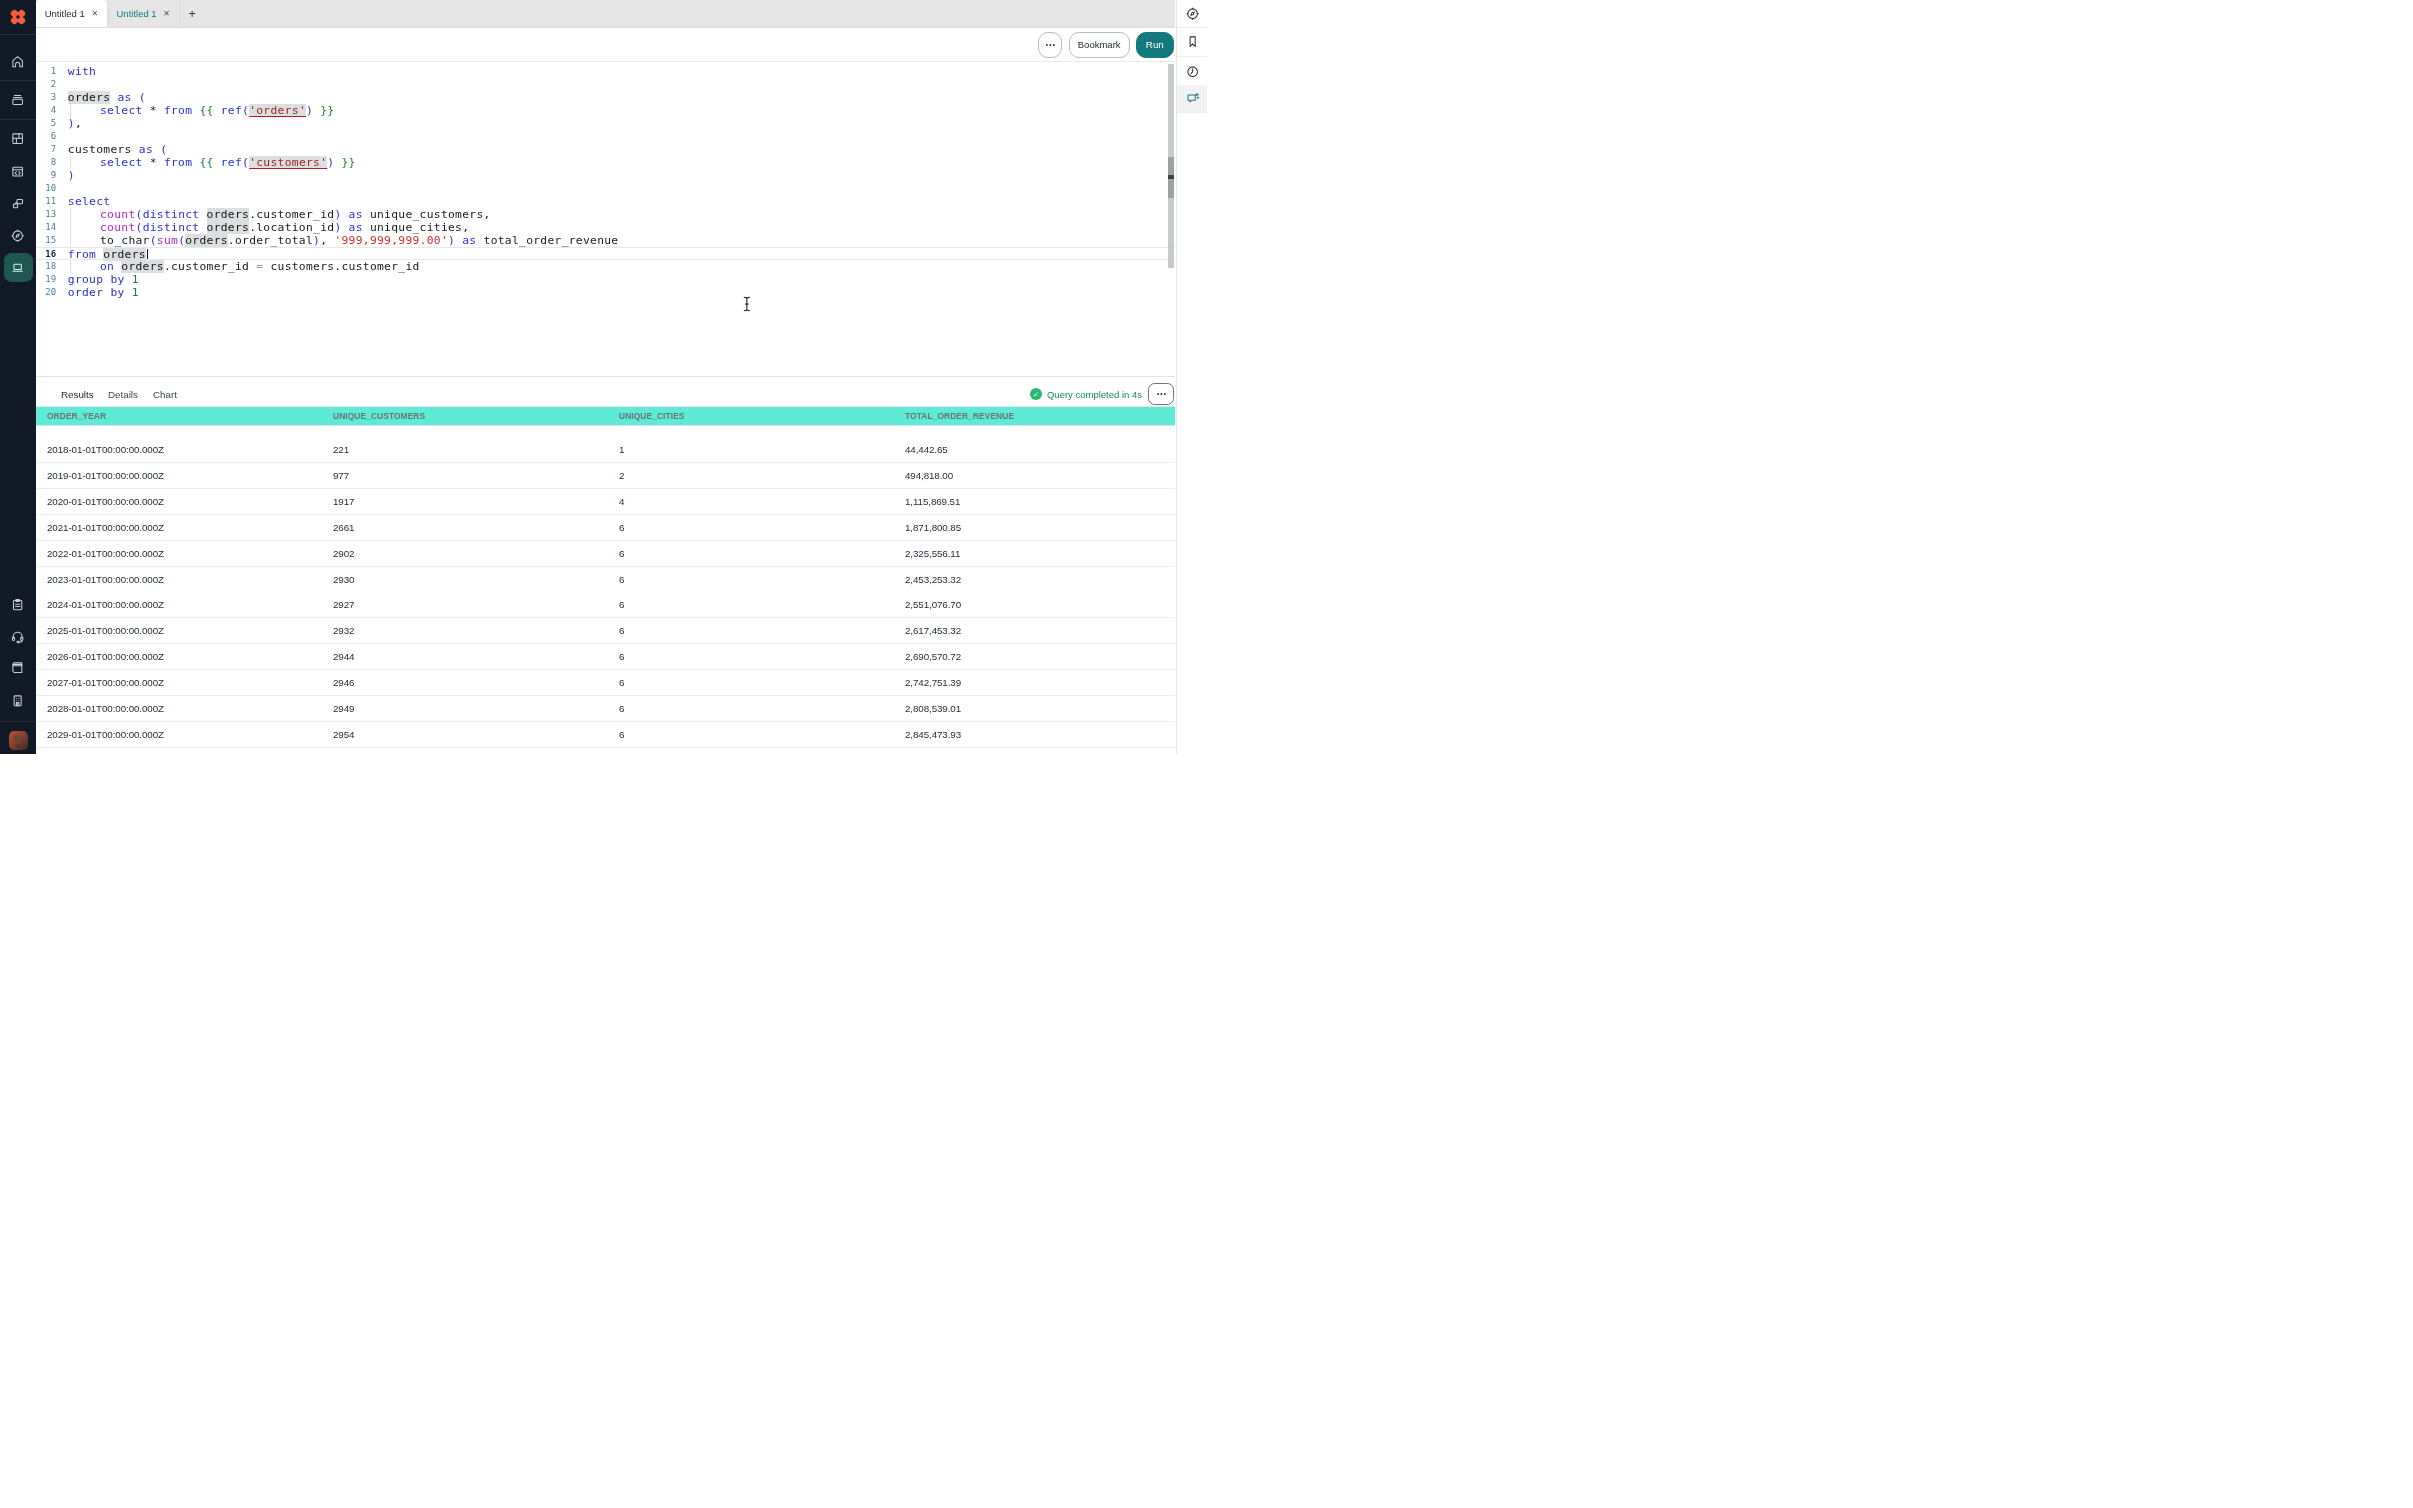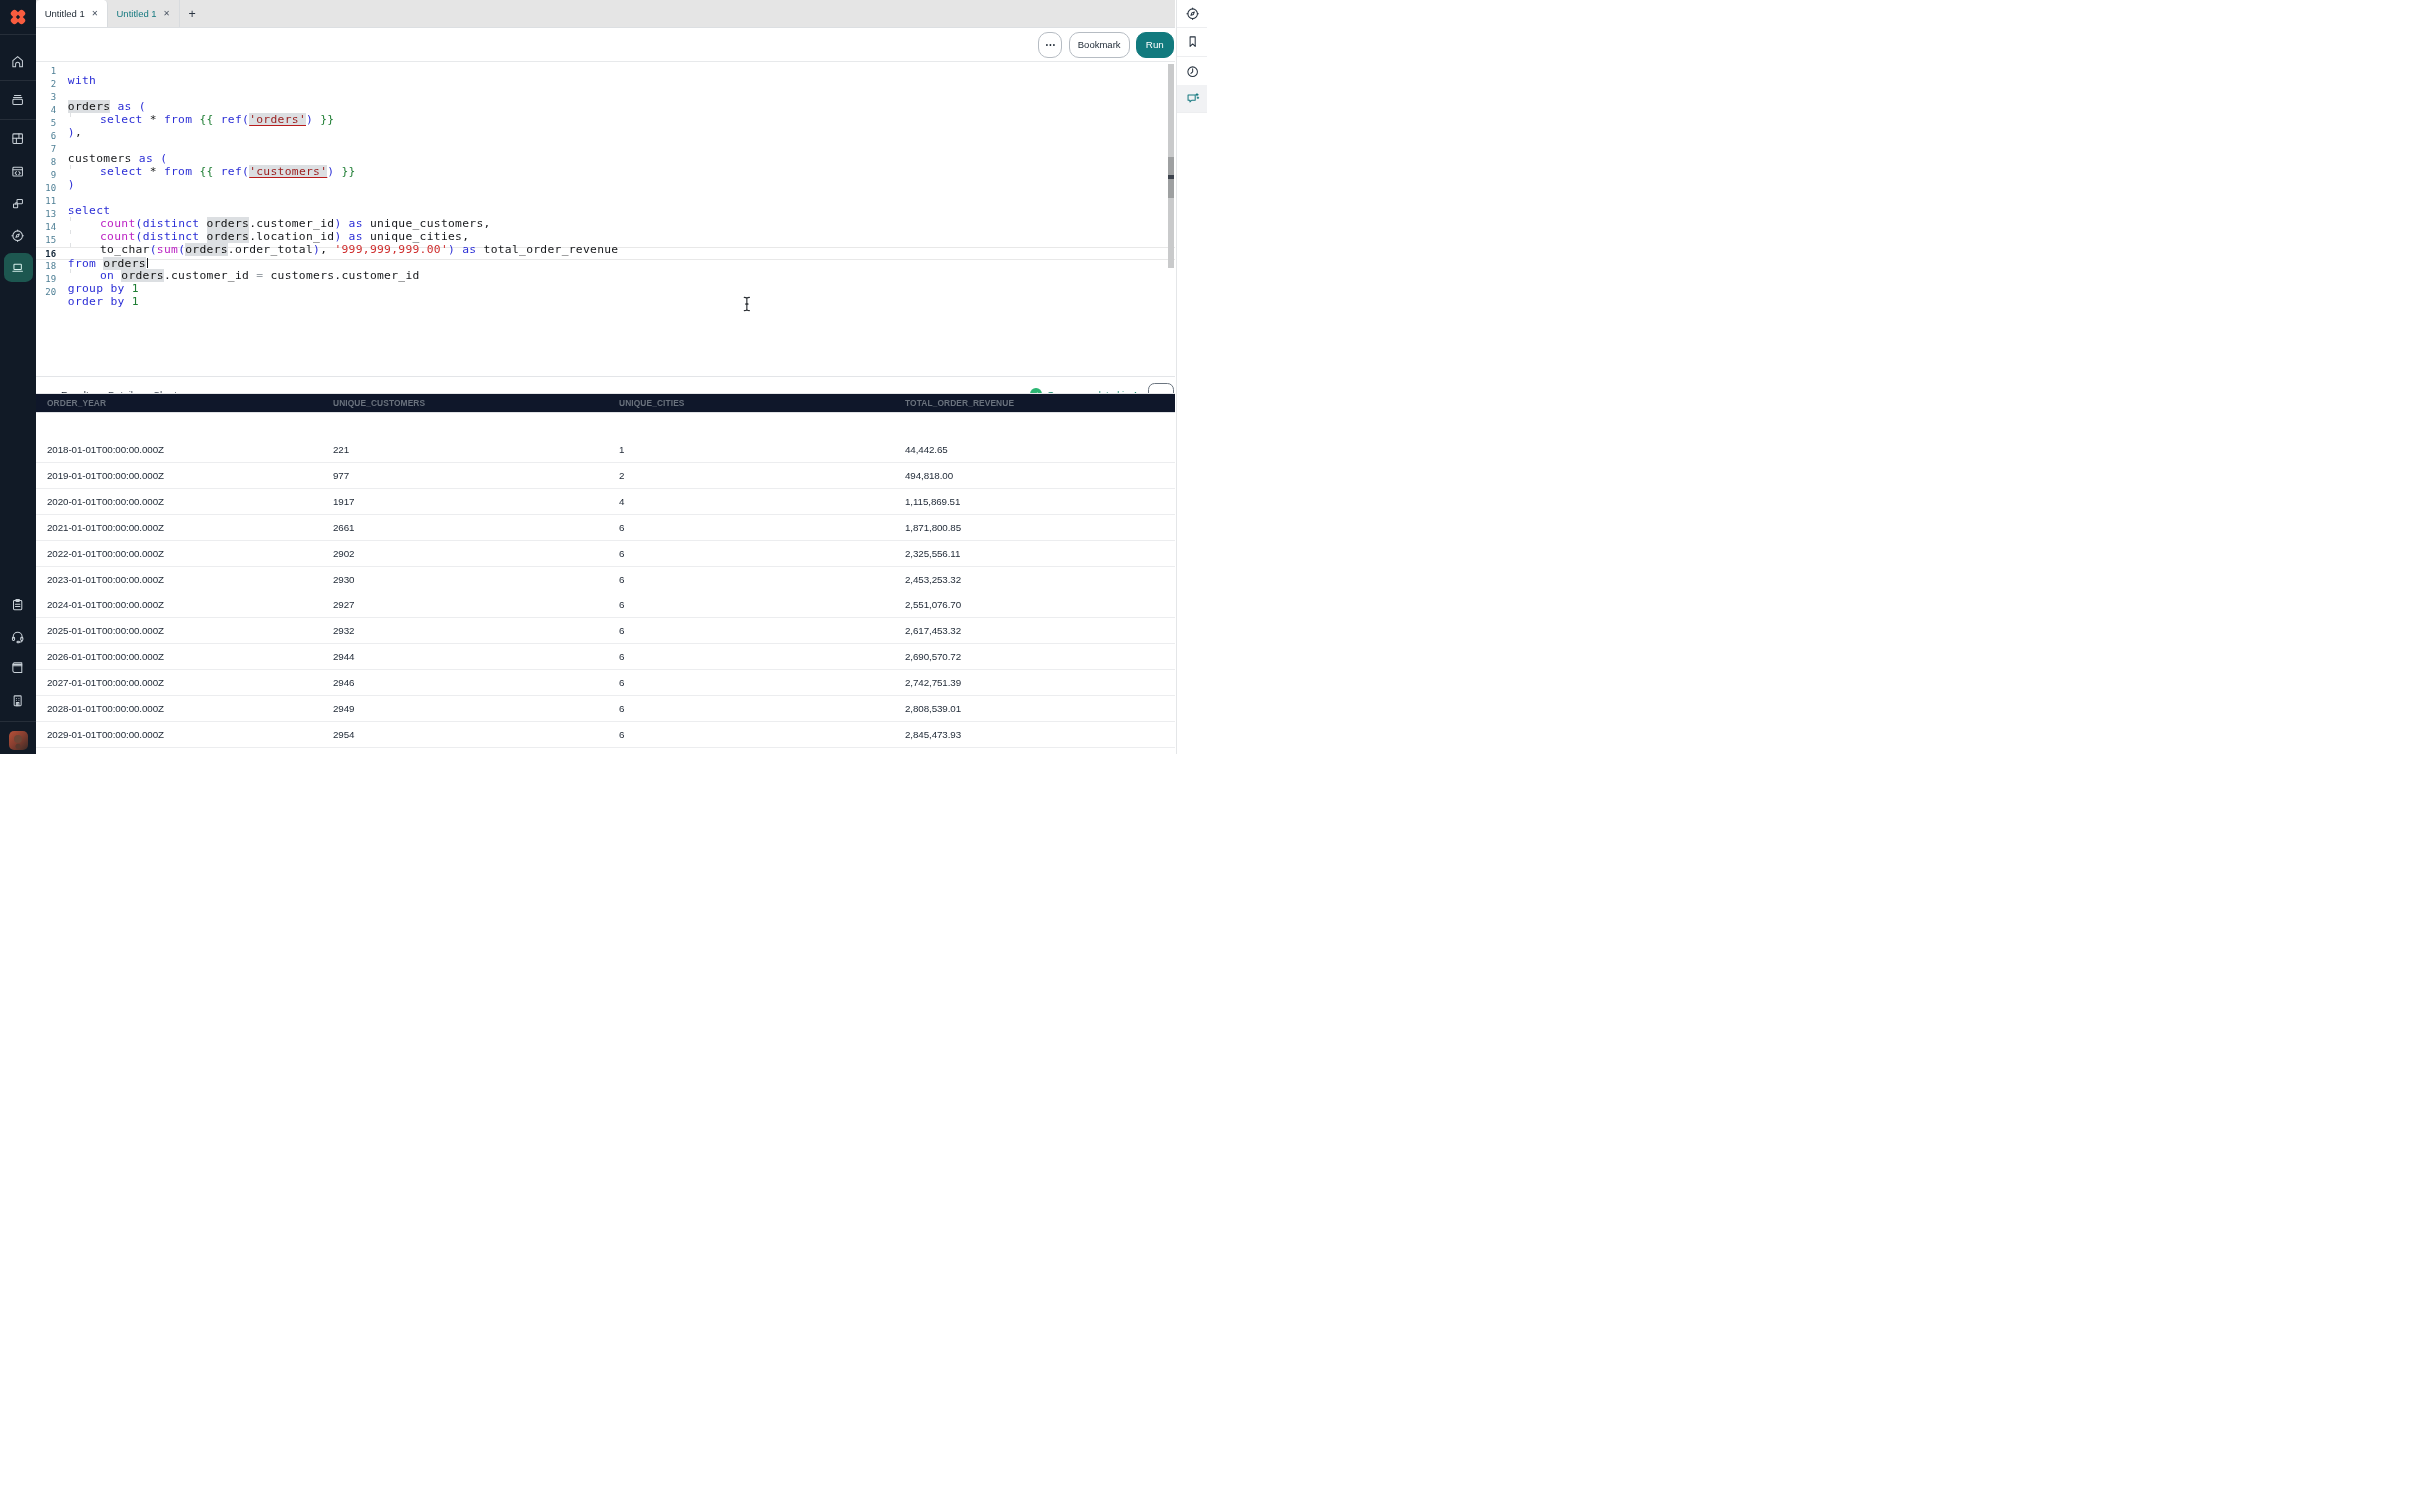--- a/index.html
+++ b/index.html
@@ -42,21 +42,21 @@
   .btn { height:26px; border:0.7px solid #B6BCC3; border-radius:10px; background:#fff; color:#1C2733; font-size:9.5px; display:flex; align-items:center; justify-content:center; font-family:Liberation Sans, sans-serif; }
   .btn.more { width:24px; font-size:6.6px; letter-spacing:1.1px; padding-left:1.5px; }
   .btn.bookmark { padding:0 8px; }
   .btn.run { background:#127A7E; border-color:#127A7E; color:#fff; padding:0 8.7px; font-size:9.8px; }
 
   
   .editor { position:absolute; top:62px; left:0; right:0; height:315px; background:#fff; border-bottom:0.7px solid #E3E5E8; padding-top:2.9px; overflow:hidden;
     font-family:"DejaVu Sans Mono","Liberation Mono",monospace; }
   .line { display:flex; height:13px; line-height:13px; font-size:11.3px; letter-spacing:0.3px; }
   .line .gut { width:26px; flex:none; text-align:right; padding-right:5.8px; font-size:9px; color:#4E7F95; letter-spacing:0; }
-  .line .code { position:relative; flex:1; padding-left:5.8px; white-space:pre; color:#17191C;margin-top:9px; }
+  .line .code { position:relative; flex:1; padding-left:5.8px; white-space:pre; color:#17191C; }
   .line.ind .code { padding-left:38px; }
   .line.ind .code::before { content:""; position:absolute; left:8px; top:0; bottom:0; width:0.7px; background:#DFE1E3; }
   .line.cur { border-top:0.7px solid #E8E8E8; border-bottom:0.7px solid #E8E8E8; }
   .line.cur .gut { color:#14283A; font-weight:bold; }
   .t-kw { color:#2C2FD6; }
   .t-fn { color:#BC24C4; }
   .t-str { color:#CF2E2E; }
   .t-grn { color:#1F7E34; }
   .t-num { color:#1F7E34; }
   .t-gr { color:#99A0A6; }
@@ -78,21 +78,21 @@
   .res-tab { position:absolute; top:0; height:34px; display:flex; align-items:center; font-size:9.8px; color:#3D4754; }
   .res-tab.active { color:#1B2430; font-weight:normal; }
   .res-underline { position:absolute; left:20.4px; top:31px; width:36px; height:2.2px; background:#48505E; }
   .status { position:absolute; right:33px; top:0; height:34px; display:flex; align-items:center; gap:5.1px; }
   .status-text { font-size:9.5px; color:#15866B; }
   .check { width:11.7px; height:11.7px; border-radius:50%; background:#2CB673; color:#fff; font-size:7.3px; display:flex; align-items:center; justify-content:center; }
   .res-more { position:absolute; right:0.7px; top:5.8px; width:26px; height:22px; border:0.7px solid #6B7580; border-radius:6.6px; background:#fff; font-size:6.6px; letter-spacing:1.1px; text-align:center; line-height:20.4px; color:#1C2733; padding-left:1.5px; }
 
   
   .grid-row { display:grid; grid-template-columns:286px 286px 286px auto; padding-left:11px; align-items:center; }
-  .thead { position:absolute; top:393px; left:0; right:0; height:20.4px; background:#0f172a; border-top:0.7px solid #E6E7E9; border-bottom:0.7px solid #E0E2E5; }
+  .thead { position:absolute; top:406px; left:0; right:0; height:20.4px; background:#5eead4; border-top:0.7px solid #E6E7E9; border-bottom:0.7px solid #E0E2E5; }
   .thead .th { font-size:8.4px; font-weight:bold; color:#6A727D; letter-spacing:0.1px; }
   .trow { position:absolute; left:0; right:0; height:26px; border-bottom:0.7px solid #ECEDEF; background:#fff; }
   .trow .td { font-size:9.8px; color:#1D2734; letter-spacing:-0.1px; }
 </style>
 </head>
 <body>
 
 <div class="screen">
 
   <nav class="left-rail">

